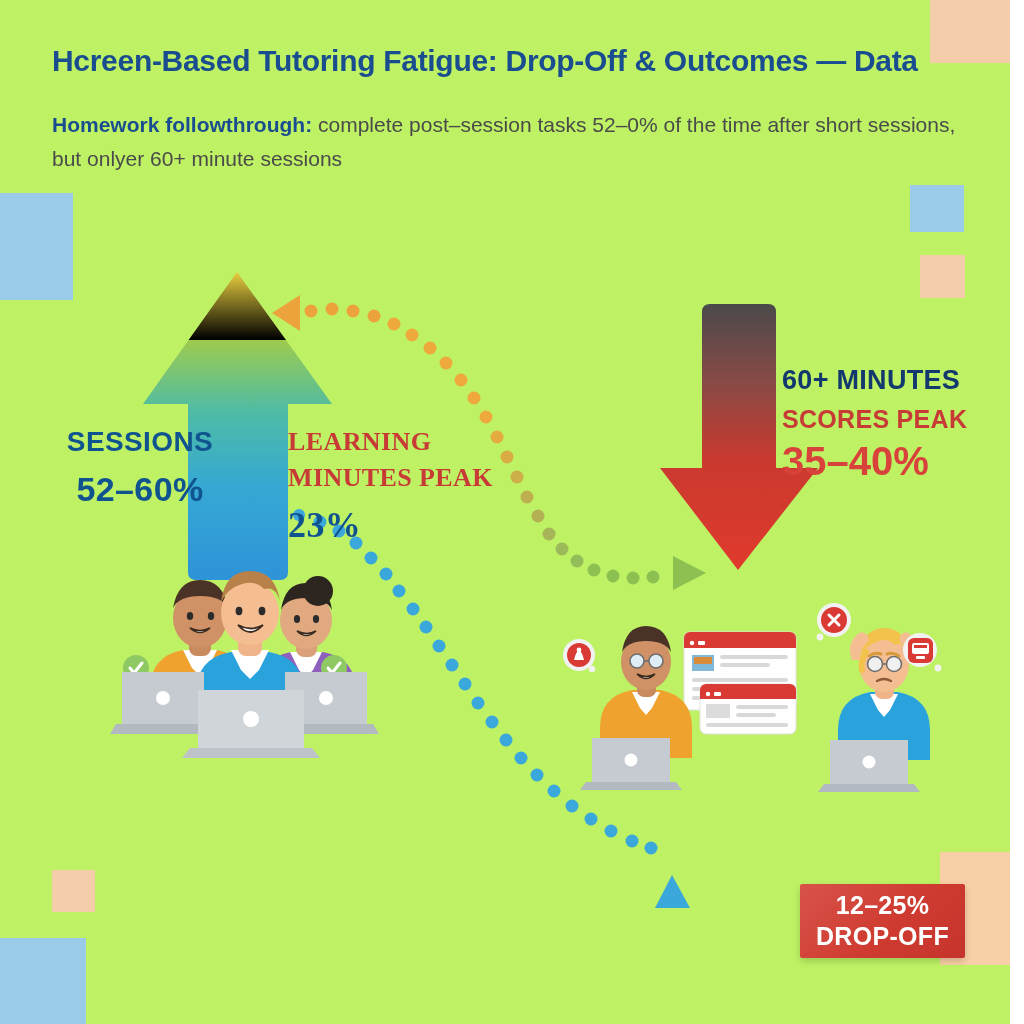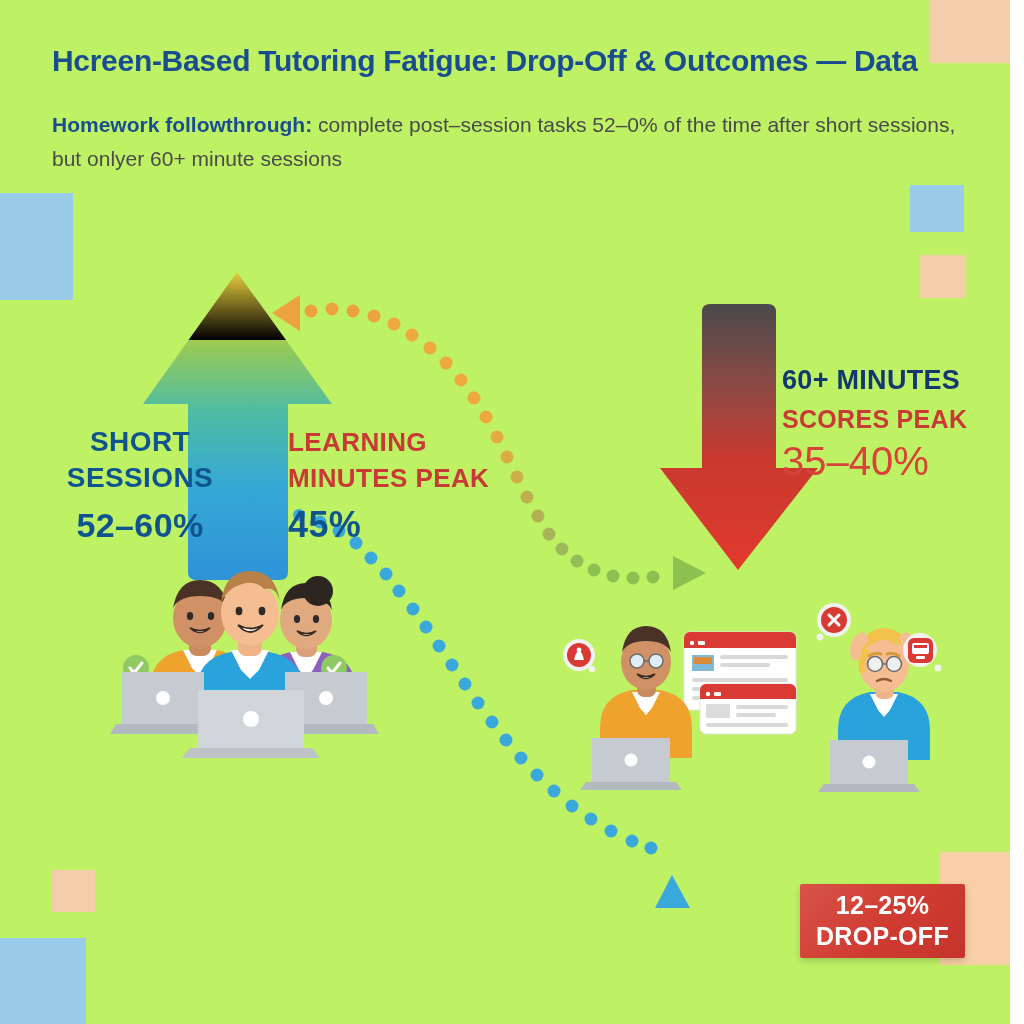--- a/index.html
+++ b/index.html
@@ -33,27 +33,27 @@
 
   
   .lbl{position:absolute;}
   .lbl .line{font-weight:bold;letter-spacing:0.4px;}
 
   #short-label{left:50px;top:424px;width:180px;text-align:center;}
   #short-label .line{font-size:28px;color:#10548f;line-height:36px;}
   #short-label .big{font-size:34px;color:#10548f;line-height:46px;margin-top:6px;}
 
   #peak-label{left:288px;top:424px;width:230px;}
-  #peak-label .line{font-size:26px;color:#c73a35;line-height:36px;}
+  #peak-label .line{font-size:26px;color:#c73a35;line-height:36px;font-family:Liberation Serif, serif;}
   #peak-label .big{font-size:36px;color:#10548f;line-height:50px;margin-top:4px;}
 
   #sixty-label{left:782px;top:360px;width:242px;}
   #sixty-label .line1{font-size:27px;color:#12386e;font-weight:bold;line-height:40px;letter-spacing:0.3px;}
   #sixty-label .line2{font-size:25px;color:#c73a35;font-weight:bold;line-height:38px;letter-spacing:0.3px;}
-  #sixty-label .big{font-size:40px;color:#d8423a;font-weight:normal;line-height:46px;}
+  #sixty-label .big{font-size:40px;color:#d8423a;font-weight:bold;line-height:46px;}
 
   
   #dropoff-badge{
     position:absolute;left:800px;top:884px;width:165px;height:74px;
     border-radius:2px;
     background:linear-gradient(135deg,#d8534a 0%,#cf3b30 55%,#c5342c 100%);
     box-shadow:0 3px 7px rgba(0,0,0,0.18);
     display:flex;flex-direction:column;align-items:center;justify-content:center;
   }
   #dropoff-badge div{color:#ffffff;font-weight:bold;font-size:25px;line-height:31px;letter-spacing:0.3px;}
@@ -315,29 +315,28 @@
       </g>
       <g>
         <path d="M830 740 h78 v44 h-78 z" fill="#c6cbd1"></path>
         <circle cx="869" cy="762" r="6.5" fill="#ffffff"></circle>
         <path d="M824 784 h90 l6 8 h-102 z" fill="#b3b9c0"></path>
       </g>
     </g>
   </svg>
 
   <div class="lbl" id="short-label">
-    <div class="line">SHORT</div>
     <div class="line">SESSIONS</div>
     <div class="line big">52–60%</div>
   </div>
 
   <div class="lbl" id="peak-label">
     <div class="line">LEARNING</div>
     <div class="line">MINUTES PEAK</div>
-    <div class="line big">45%</div>
+    <div class="line big">23%</div>
   </div>
 
   <div class="lbl" id="sixty-label">
     <div class="line1">60+ MINUTES</div>
     <div class="line2">SCORES PEAK</div>
     <div class="big">35–40%</div>
   </div>
 
   <div id="dropoff-badge">
     <div>12–25%</div>

